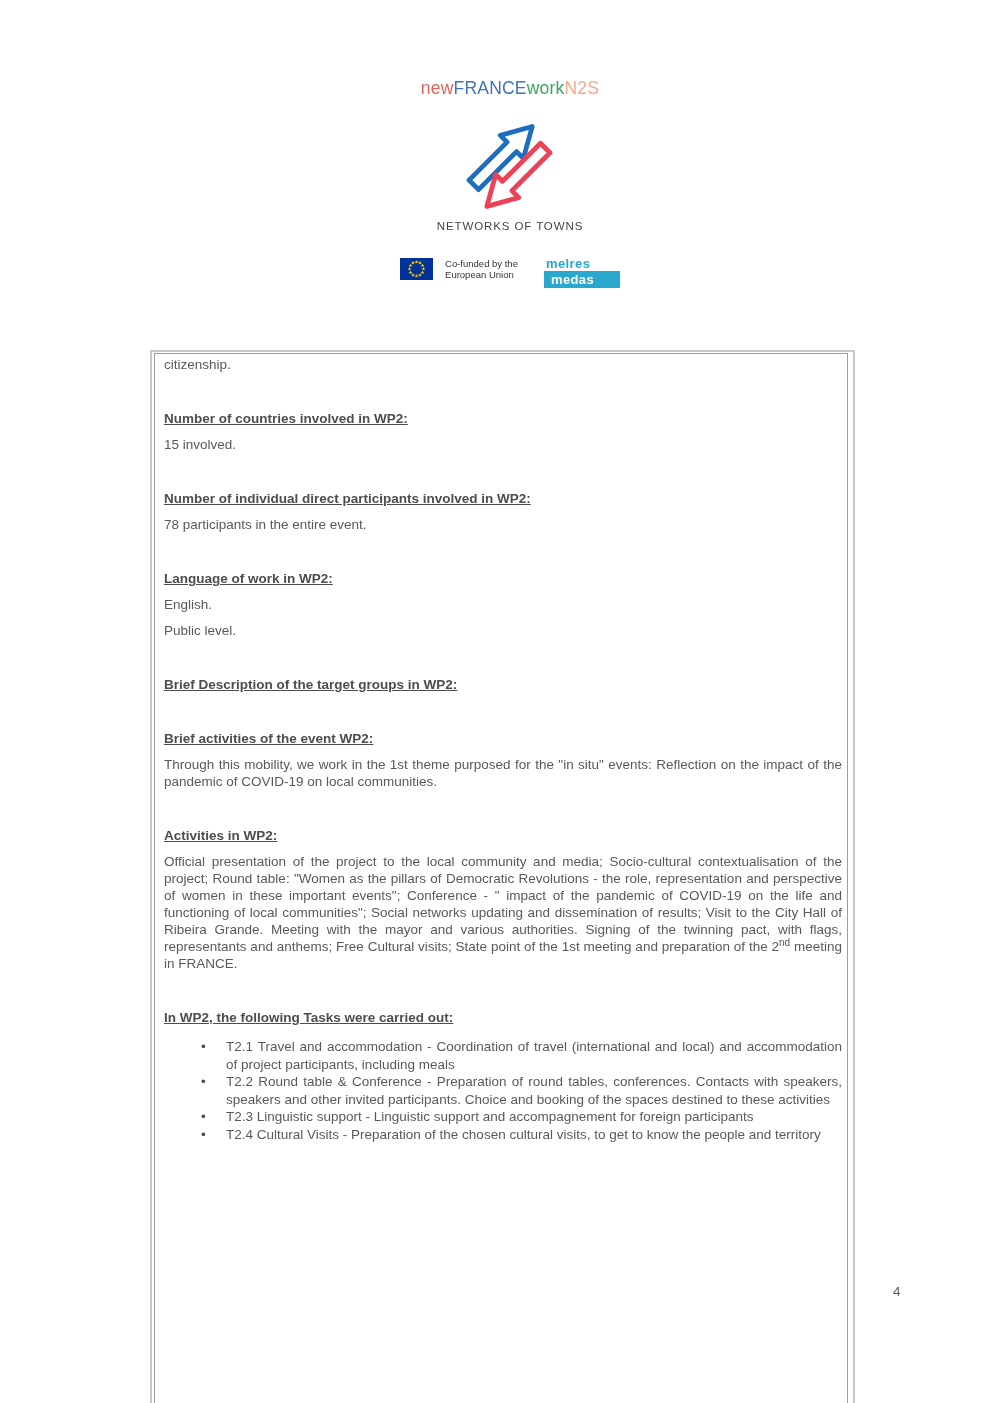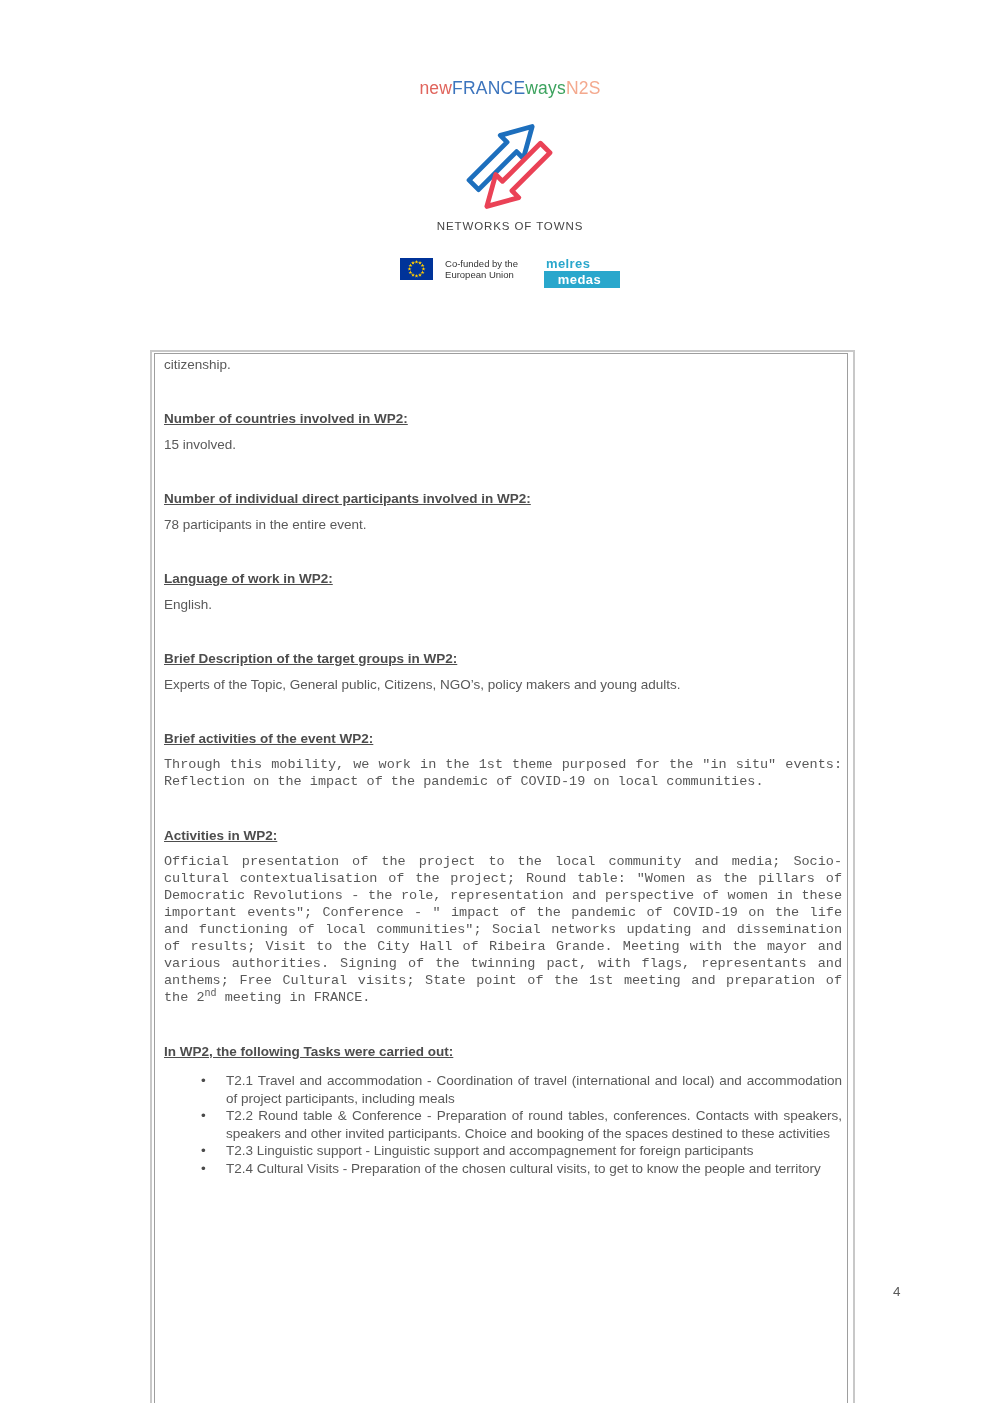--- a/index.html
+++ b/index.html
@@ -20,51 +20,51 @@
   .caption{position:absolute;top:220px;left:0;width:100%;
            font-size:11.5px;letter-spacing:.9px;color:#454545;}
   .badges{position:absolute;top:258px;left:0;width:100%;
           display:flex;justify-content:center;align-items:flex-start;gap:26px;}
   .eu-badge{display:flex;align-items:flex-end;gap:12px;}
   .eu-text{font-size:9.5px;line-height:11px;color:#343434;text-align:left;}
   .partner{width:76px;text-align:left;}
   .partner-top{color:var(--partner-cyan);font-weight:bold;font-size:13px;line-height:12px;
                padding:0 0 1px 2px;border-bottom:2px solid var(--partner-cyan);letter-spacing:.4px;}
   .partner-bottom{background:var(--partner-cyan);color:#ffffff;font-weight:bold;font-size:13px;
-                  line-height:14px;text-align:center;padding:0 5px 1px 0;letter-spacing:.4px;}
+                  line-height:14px;text-align:left;padding:0 5px 1px 7px;letter-spacing:.4px;}
 
   
   .box-outer{position:absolute;left:150px;top:350px;width:705px;height:1148px;
              border:2px solid var(--box-outer-border);box-sizing:border-box;}
   .box-inner{position:absolute;top:1px;left:2px;right:5px;bottom:7px;
              border:1px solid var(--box-inner-border);box-sizing:border-box;
              padding:2px 5px 6px 9px;overflow:hidden;
              font-size:13.5px;line-height:17px;color:var(--text-body);}
   .box-inner p{margin:0;}
   .fragment{margin-top:0;}
   .sec-heading{margin-top:37px !important;font-weight:bold;text-decoration:underline;
                color:var(--text-heading);}
   .sec-body{margin-top:9px !important;}
-  .justify{text-align:justify;font-family:Liberation Mono, monospace;}
+  .justify{text-align:justify;}
   ul.tasks{margin:12px 0 0;padding:0;list-style:none;}
   .tasks li{position:relative;padding-left:62px;text-align:justify;line-height:17.5px;}
   .tasks li::before{content:"\2022";position:absolute;left:37px;top:0;color:#4a4a4a;}
   sup{font-size:10px;line-height:0;vertical-align:super;}
 
   .page-number{position:absolute;left:893px;top:1284px;font-size:13.5px;color:#595959;}
 </style>
 </head>
 <body>
 
 <div class="page">
 
   <div class="header">
 
     <div class="brand">
-      <span class="brand-new">new</span><span class="brand-europe">FRANCE</span><span class="brand-ways">ways</span><span class="brand-n2s">N2S</span>
+      <span class="brand-new">new</span><span class="brand-europe">FRANCE</span><span class="brand-ways">work</span><span class="brand-n2s">N2S</span>
     </div>
 
     <div class="logo-wrap">
       <svg width="96" height="96" viewBox="0 0 100 100">
         <polygon class="arrow arrow-blue" points="-42,-7 14,-7 14,-17 44,0 14,17 14,7 -42,7" transform="translate(42,40) rotate(-45)"></polygon>
         <polygon class="arrow arrow-red" points="-42,-7 14,-7 14,-17 44,0 14,17 14,7 -42,7" transform="translate(57,61) rotate(135)"></polygon>
       </svg>
     </div>
 
     <div class="caption">NETWORKS OF TOWNS</div>
@@ -111,23 +111,23 @@
 
       <p class="sec-heading">Number of countries involved in WP2:</p>
       <p class="sec-body">15 involved.</p>
 
       <p class="sec-heading">Number of individual direct participants involved in WP2:</p>
       <p class="sec-body">78 participants in the entire event.</p>
 
       <p class="sec-heading">Language of work in WP2:</p>
       <p class="sec-body">English.</p>
 
+      <p class="sec-body">Public level.</p>
 
       <p class="sec-heading">Brief Description of the target groups in WP2:</p>
-      <p class="sec-body">Experts of the Topic, General public, Citizens, NGO’s, policy makers and young adults.</p>
 
       <p class="sec-heading">Brief activities of the event WP2:</p>
       <p class="sec-body justify">Through this mobility, we work in the 1st theme purposed for the "in situ" events: Reflection on the impact of the pandemic of COVID-19 on local communities.</p>
 
       <p class="sec-heading">Activities in WP2:</p>
       <p class="sec-body justify"><span>Official presentation of the project to the local community and media; Socio-cultural contextualisation of the project; Round table: "Women as the pillars of Democratic Revolutions - the role, representation and perspective of women in these important events"; Conference - " impact of the pandemic of COVID-19 on the life and functioning of local communities"; Social networks updating and dissemination of results; Visit to the City Hall of Ribeira Grande. Meeting with the mayor and various authorities. Signing of the twinning pact, with flags, representants and anthems; Free Cultural visits; State point of the 1st meeting and preparation of the 2</span><sup>nd</sup><span> meeting in FRANCE.</span></p>
 
       <p class="sec-heading">In WP2, the following Tasks were carried out:</p>
       <ul class="tasks">
         <li>T2.1 Travel and accommodation - Coordination of travel (international and local) and accommodation of project participants, including meals</li>

